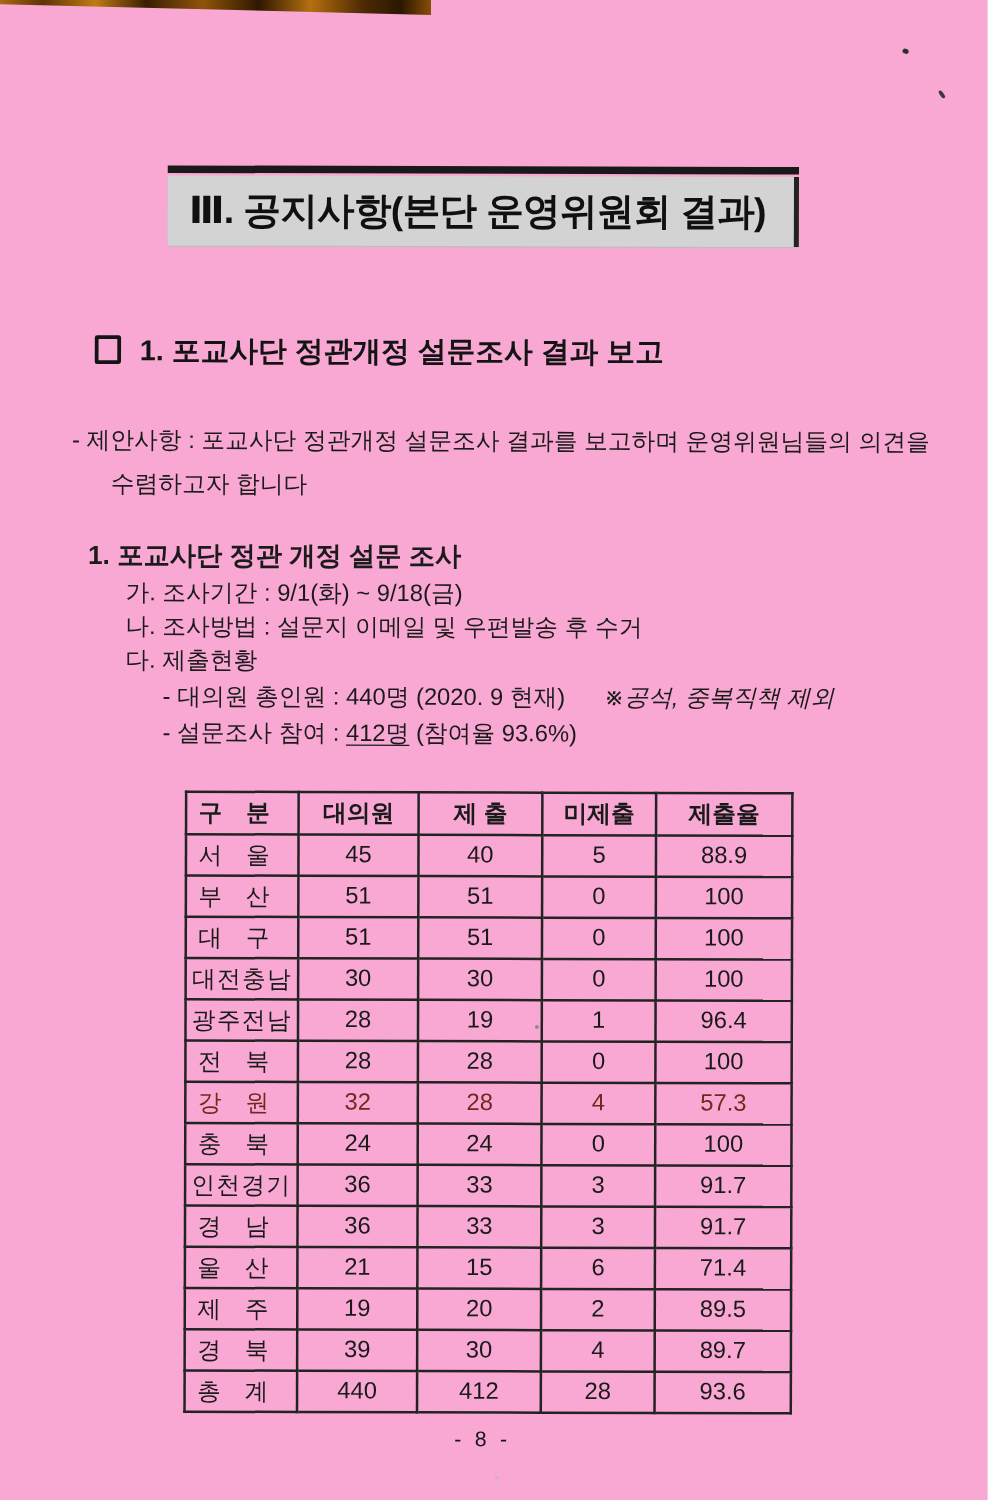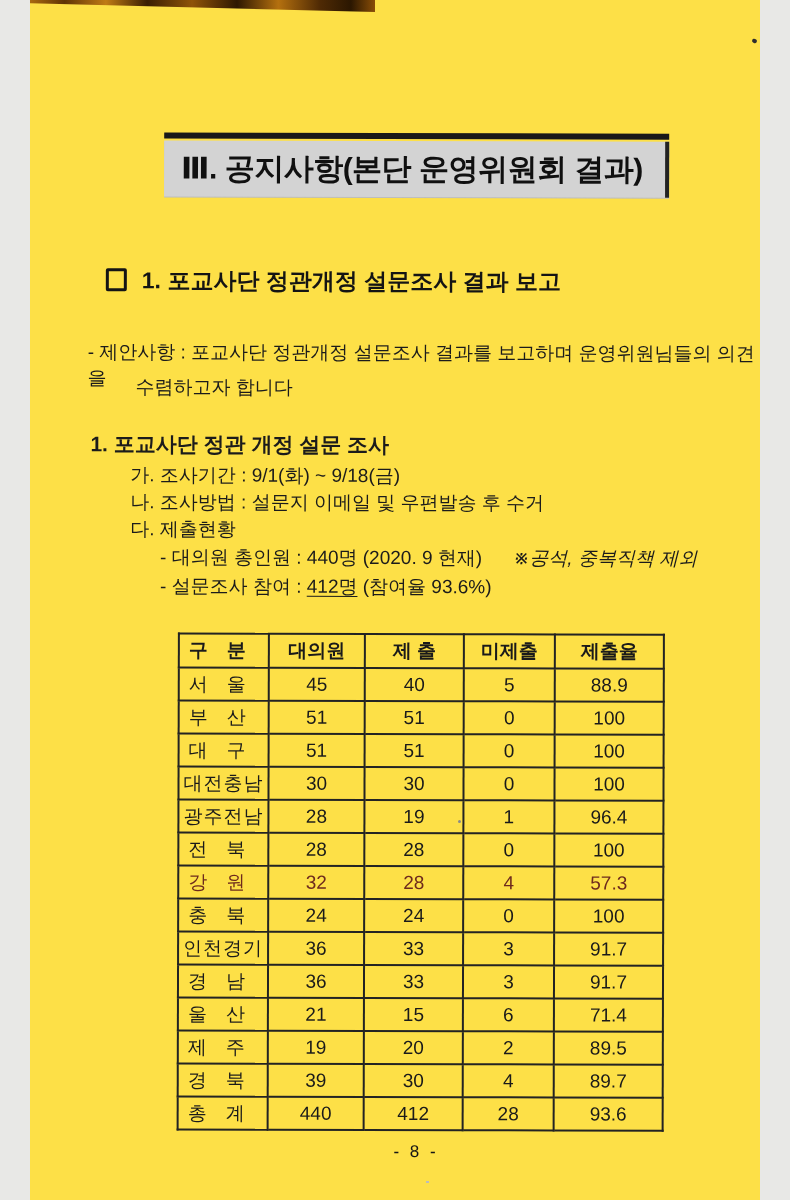--- a/index.html
+++ b/index.html
@@ -1,18 +1,18 @@
 <!DOCTYPE html>
 <html style="--banner-bg: #d3d3d3; --hl: #6e2a1d;"><head>
 <meta charset="utf-8">
 <style>
   html,body { margin:0; padding:0; background:#e8e8e6; }
   .page {
-    position:relative; width:730px; height:1200px; margin:0 auto;
-    background:#fde047; overflow:hidden;
+    position:relative; width:790px; height:1200px; margin:0 auto;
+    background:#f9a8d4; overflow:hidden;
     font-family:"Liberation Sans","DejaVu Sans",sans-serif;
     color:#1b1b1b;
   }
   .tilt { position:absolute; inset:0; transform:rotate(0.15deg); transform-origin:50% 50%; }
 
   
   .scan-strip {
     position:absolute; top:0; left:445; width:345px; height:12px;
     background:linear-gradient(90deg,#a96a10 0%,#5f3305 10%,#c07b15 22%,#3a1e02 34%,
       #8f5409 47%,#2e1801 60%,#b4700f 72%,#4f2a04 84%,#2b1701 93%,#8a4e07 100%);
@@ -37,23 +37,23 @@
   }
 
   
   .h1 { position:absolute; left:75px; top:266px; font-size:23px; font-weight:700; color:#141414; display:flex; align-items:center; }
   .h1 .sq {
     display:inline-block; width:15px; height:17px;
     border:3.5px solid #141414; border-radius:2px; margin-right:15px; margin-top:-2px;
   }
 
   .proposal-1 { position:absolute; left:57px; top:340px; font-size:19px; }
-  .proposal-2 { position:absolute; left:105px; top:375px; font-size:19px; }
-
-  .survey-heading { position:absolute; left:60px; top:431px; font-size:21px; font-weight:700; }
+  .proposal-2 { position:absolute; left:88px; top:375px; font-size:19px; }
+
+  .survey-heading { position:absolute; left:70px; top:431px; font-size:21px; font-weight:700; }
   .survey-items { position:absolute; left:100px; top:462px; font-size:19px; font-weight:500; }
   .survey-items div { height:27px; line-height:27px; }
   .sub1 { position:absolute; left:130px; top:545px; font-size:19px; font-weight:500; }
   .sub1 .note { margin-left:26px;font-style:italic; }
   .sub2 { position:absolute; left:130px; top:574px; font-size:19px; font-weight:500; }
   .sub2 u { text-decoration-thickness:2px; text-underline-offset:3px;text-decoration:underline; }
 
   
   table.report {
     position:absolute; left:148px; top:633px;

